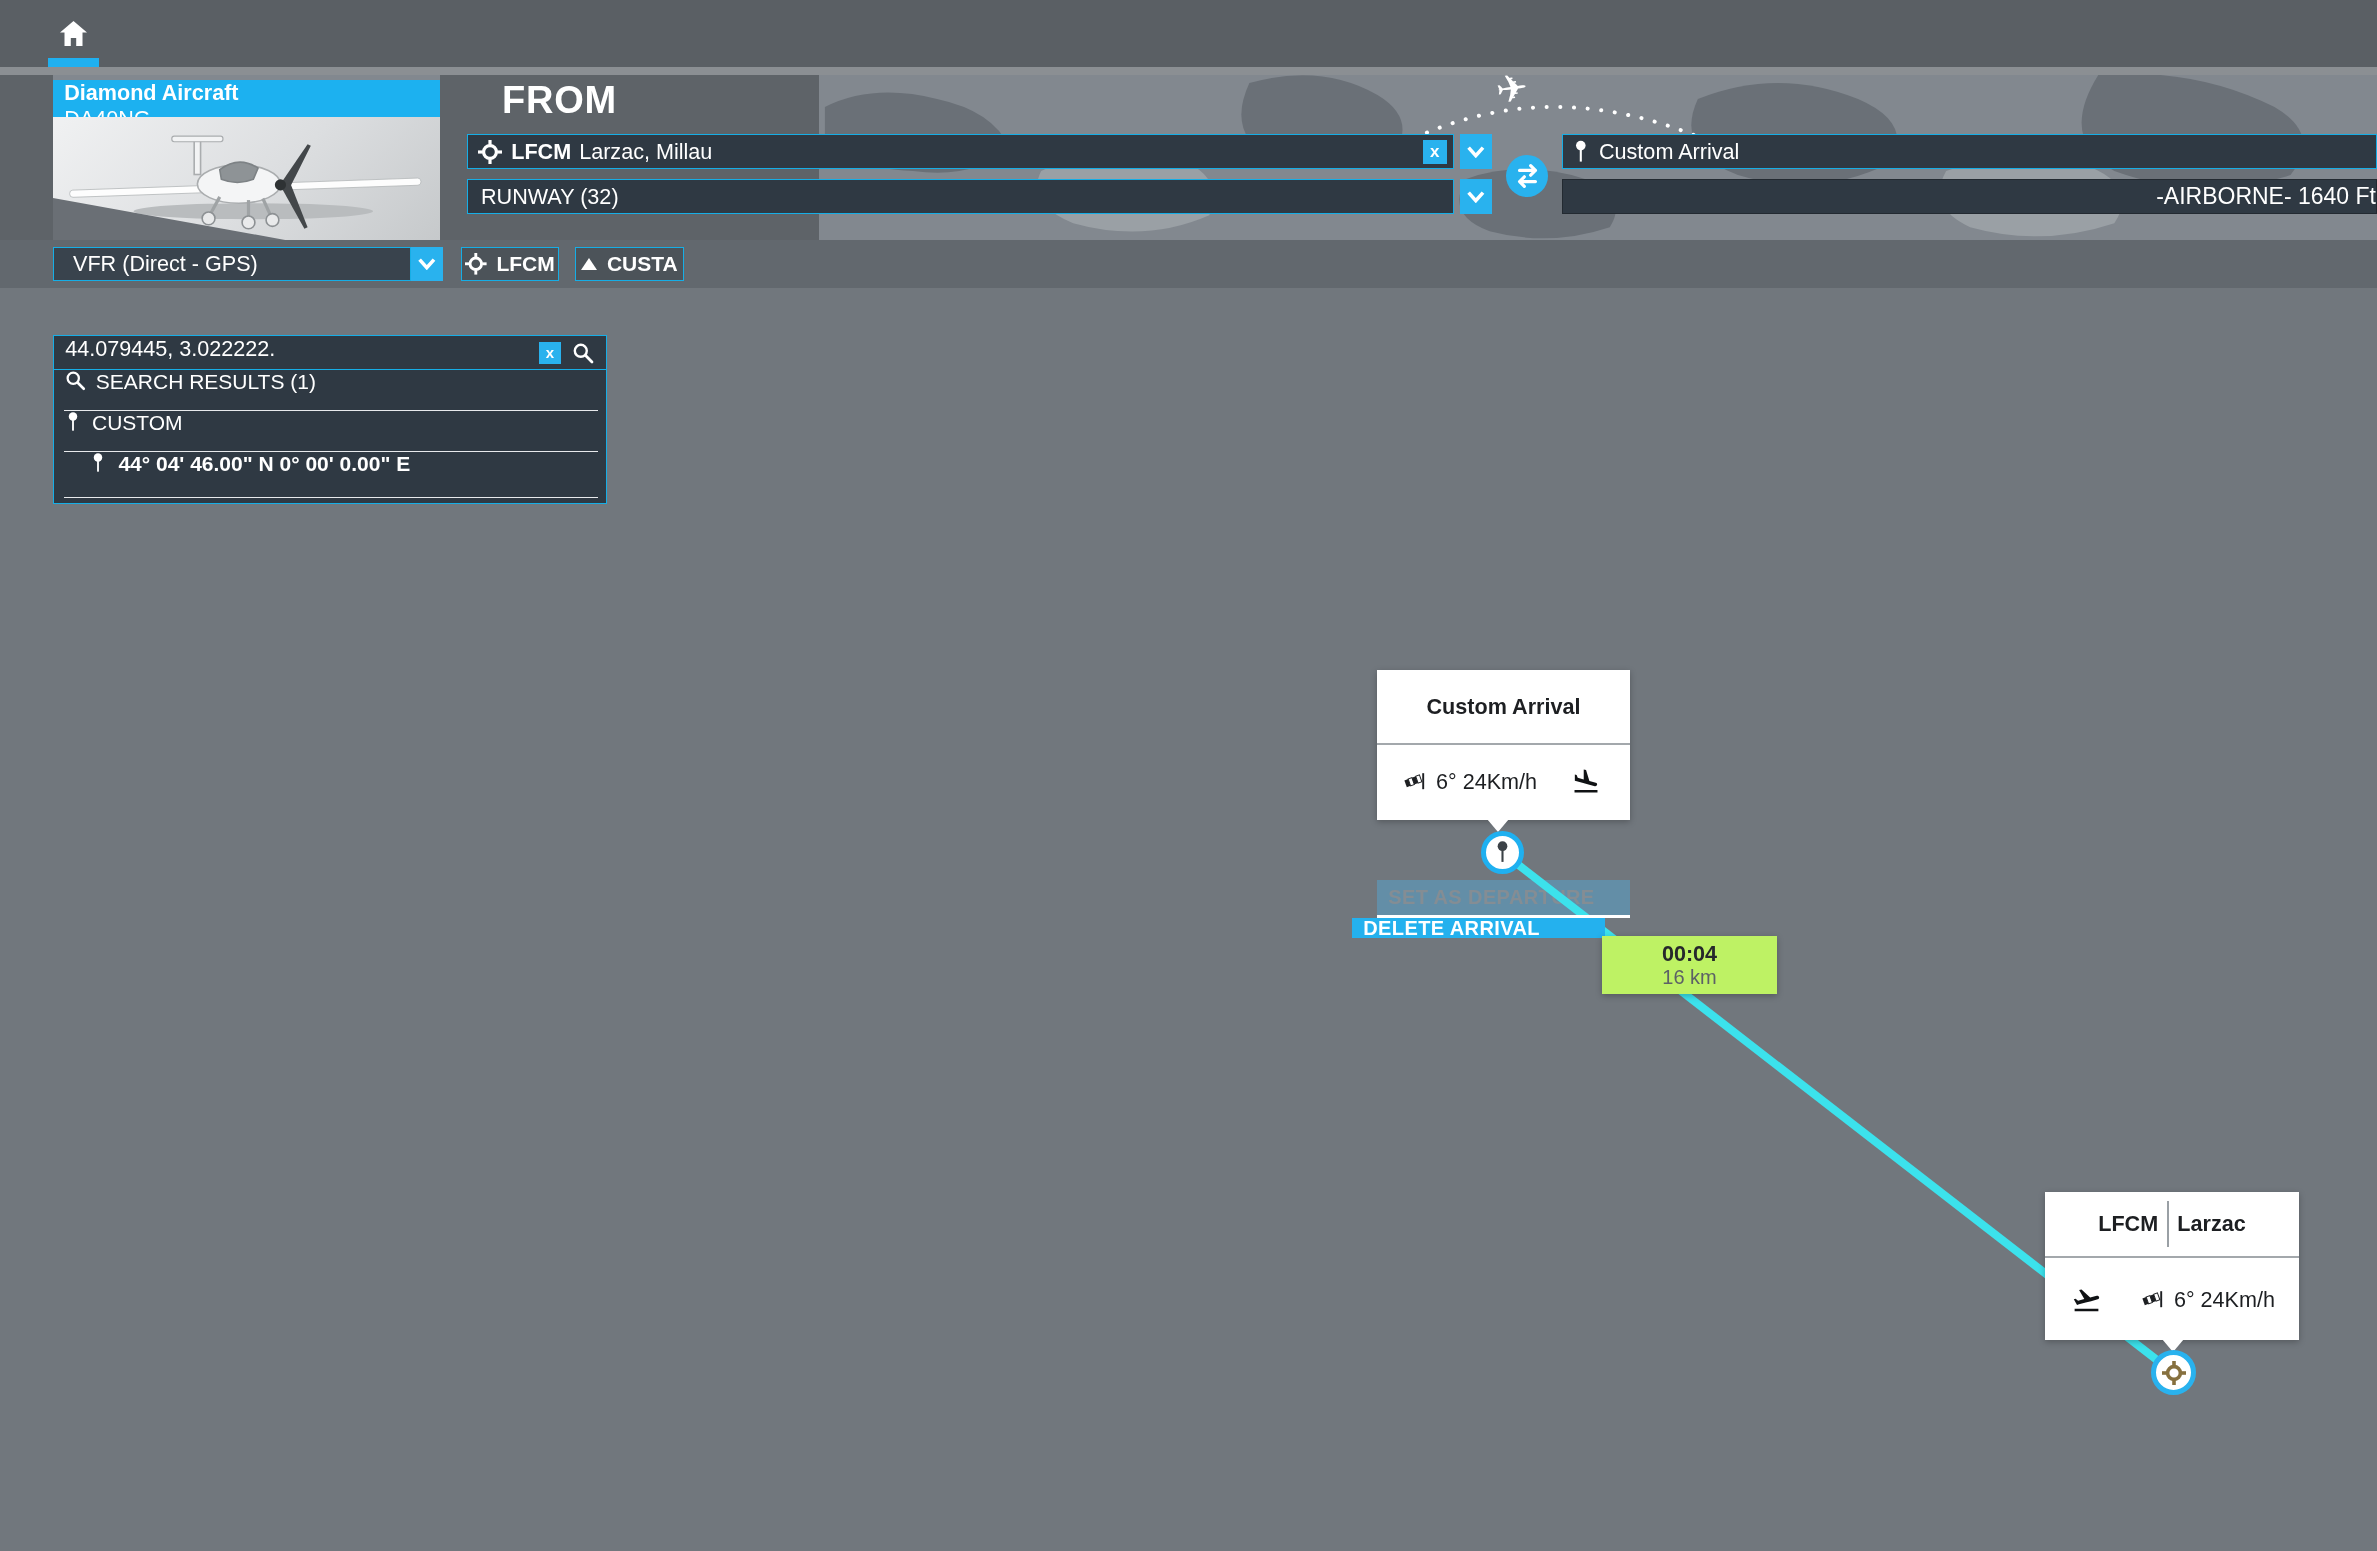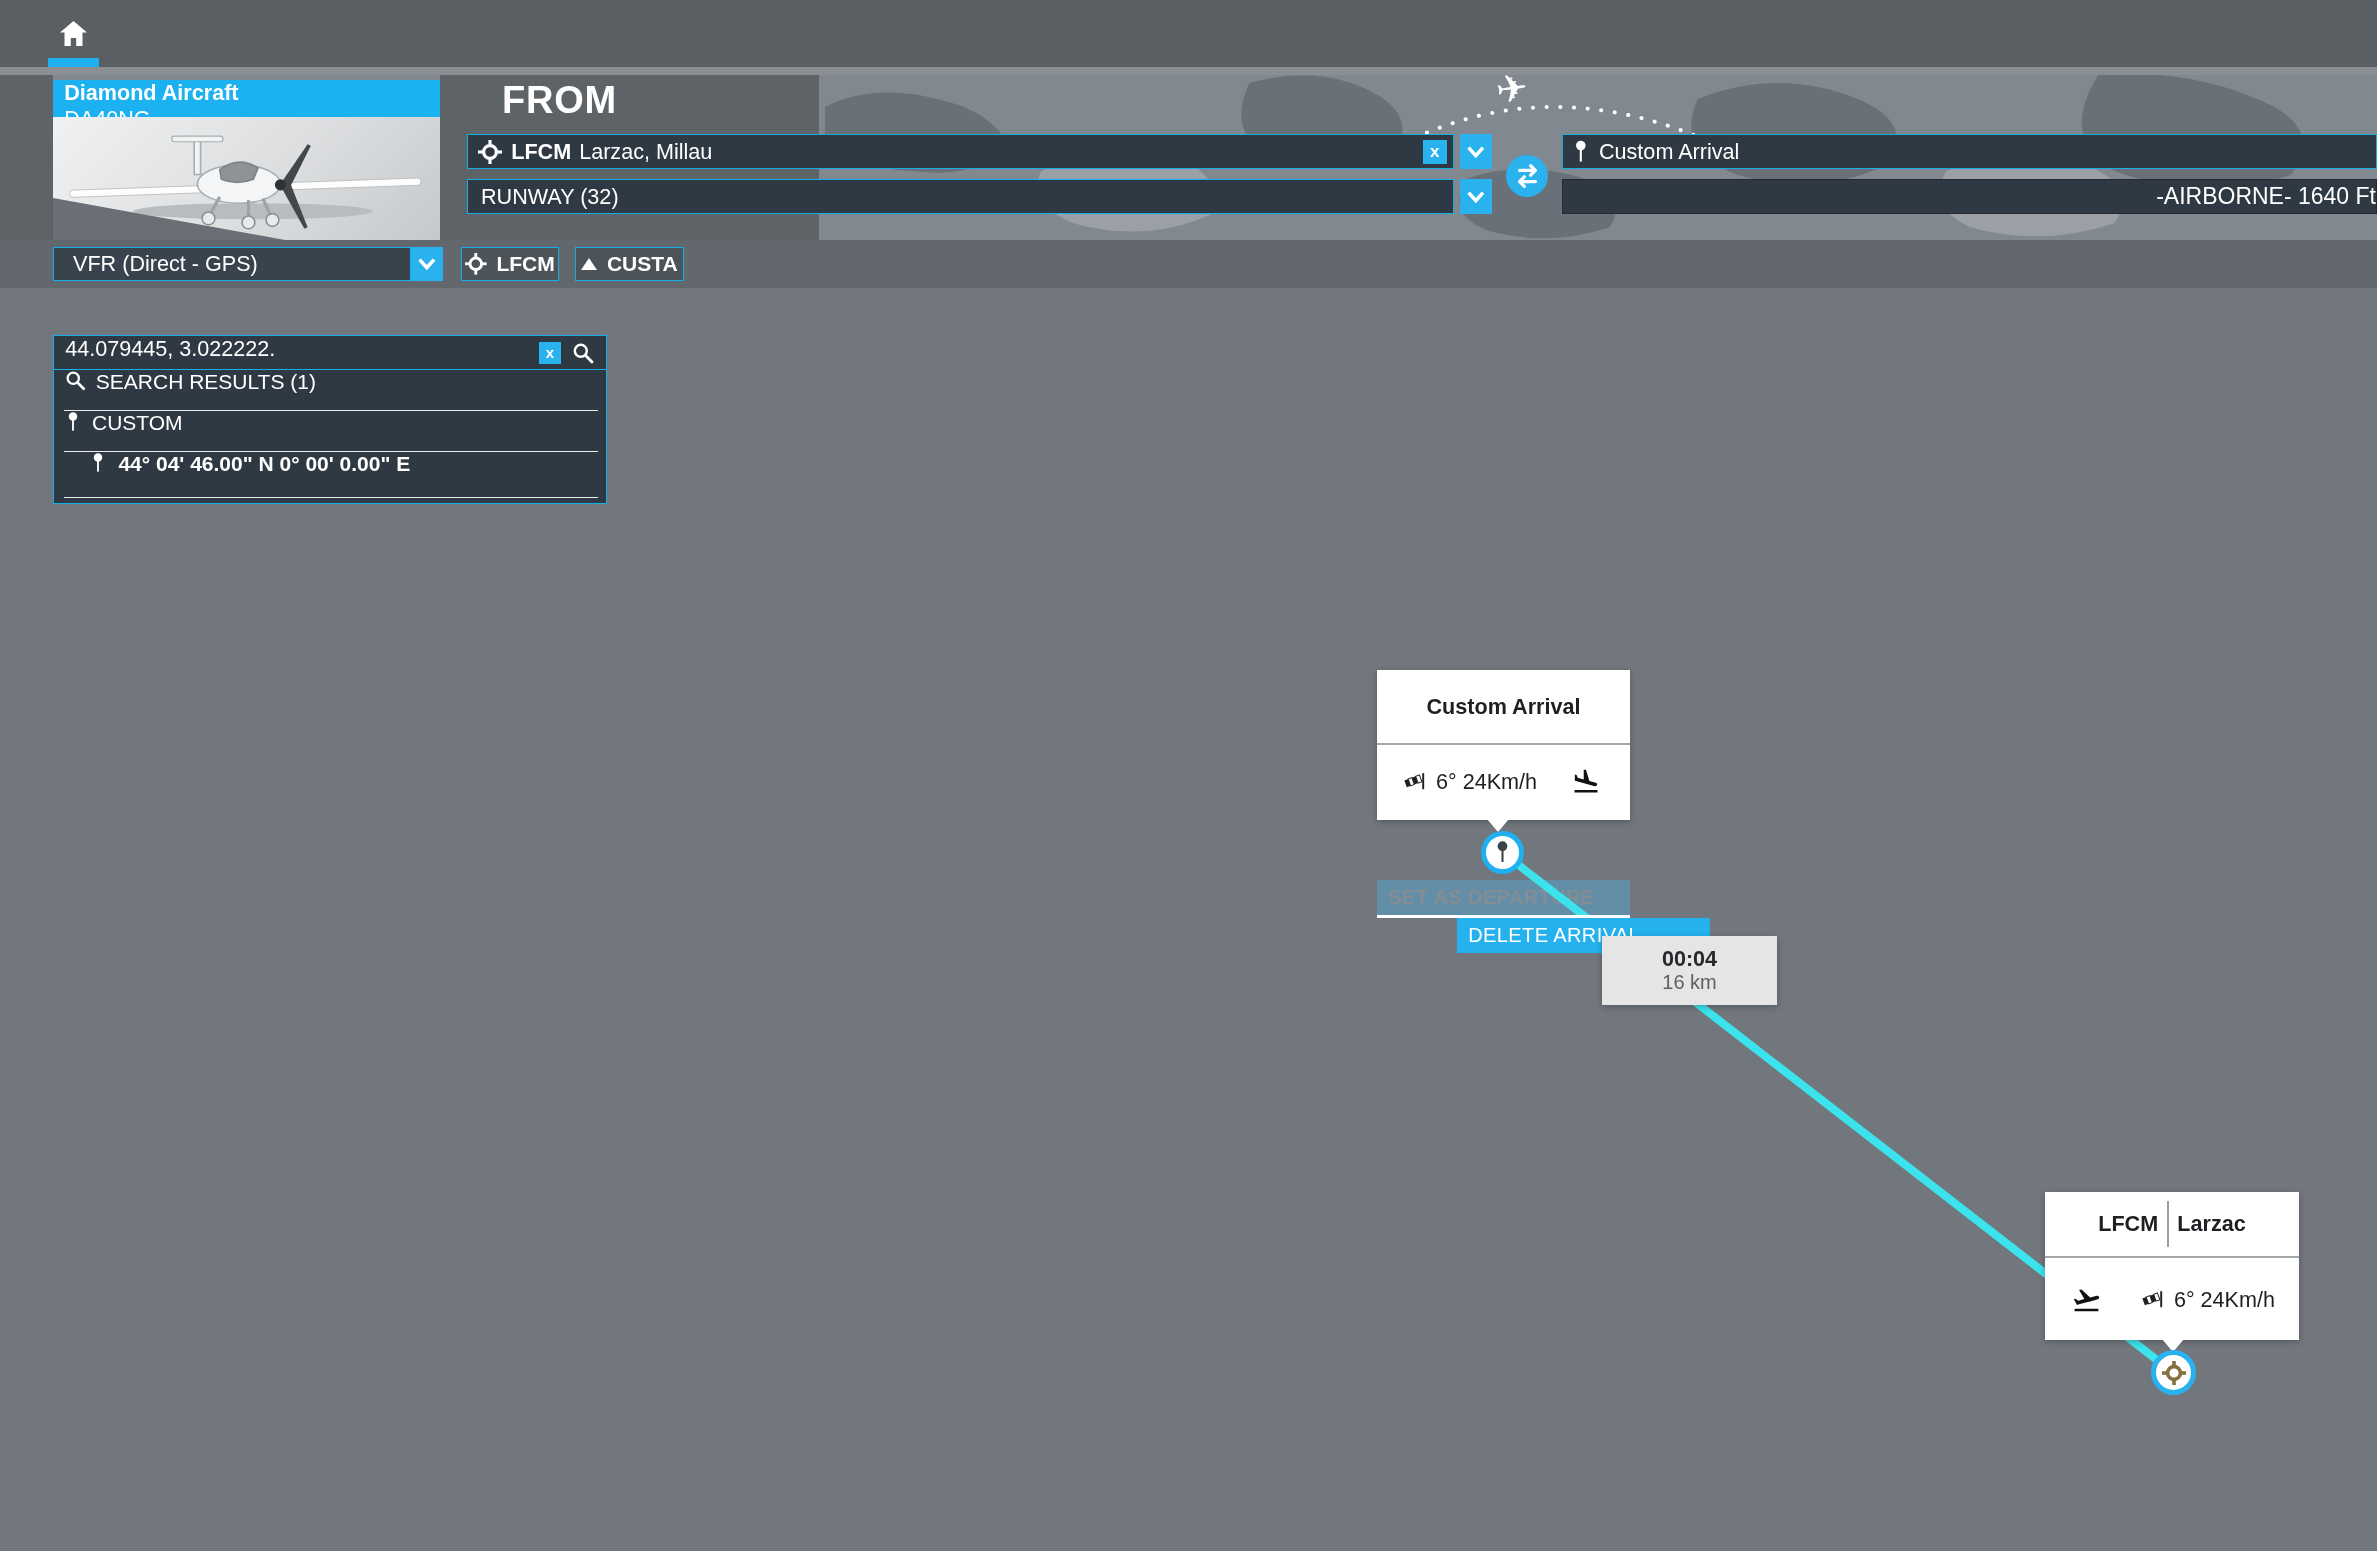--- a/index.html
+++ b/index.html
@@ -57,36 +57,36 @@
   .search-row{position:relative;height:34px;border-bottom:1.6px solid #16aee6;display:flex;align-items:flex-start;padding-left:11.2px;color:#fff;font-size:21.6px;}
   .res-row{position:relative;display:flex;align-items:flex-start;color:#fff;font-size:21px;}
   .res-sep{height:0.8px;background:#e8eaec;margin:0 8px 0 9.6px;}
   .search-x{position:absolute;right:45px;top:5.6px;width:22.4px;height:22.4px;font-size:15px;font-weight:bold;}
   .mag-right{position:absolute;right:11.2px;top:6.4px;}
 
   
   .route-svg{left:0;top:0;width:2377px;height:1552px;z-index:8;pointer-events:none;}
   .menu-row1{left:1377px;top:880px;width:253px;height:35px;background:rgba(96,148,178,0.80);color:#848d94;font-size:20px;font-weight:bold;display:flex;align-items:center;padding-left:11.2px;letter-spacing:0.4px;z-index:7;}
   .menu-sep{left:1377px;top:915px;width:253px;height:3.2px;background:#ffffff;z-index:9;}
-  .menu-row2{left:1457px;top:918px;width:253px;height:35px;background:#24b1ee;color:#ffffff;font-size:20px;font-weight:normal;display:flex;align-items:center;padding-left:11.2px;letter-spacing:0.4px;z-index:9;}
+  .menu-row2{left:1352px;top:918px;width:253px;height:20px;background:#24b1ee;color:#ffffff;font-size:20px;font-weight:bold;display:flex;align-items:center;padding-left:11.2px;letter-spacing:0.4px;z-index:9;}
 
   .wp-card{background:#ffffff;box-shadow:0 1.6px 6.4px rgba(0,0,0,0.25);z-index:9;}
   .arr-card{left:1377px;top:670px;width:253px;height:150px;}
   .card-title{position:absolute;left:0;top:0;width:100%;height:73px;display:flex;align-items:center;justify-content:center;color:#1d1f22;font-size:21.6px;font-weight:bold;}
   .card-divider{position:absolute;left:0;top:73px;width:100%;height:1.6px;background:#a3a8ac;}
   .card-info{position:absolute;left:0;top:74px;width:100%;height:75px;display:flex;align-items:center;justify-content:space-between;padding:0 27px;color:#1d1f22;font-size:21.6px;}
   .wind-group{display:flex;align-items:center;gap:8px;}
   .card-pointer{width:0;height:0;border-left:11.2px solid transparent;border-right:11.2px solid transparent;border-top:13px solid #ffffff;z-index:9;}
   .ptr-arr{left:1487px;top:819px;}
   .ptr-dep{left:2162px;top:1339px;}
 
   .pin-marker{left:1481px;top:831px;width:43px;height:43px;border-radius:50%;background:#ffffff;border:5.6px solid #1fb0f0;display:flex;align-items:center;justify-content:center;z-index:9;}
   .dep-marker{left:2151px;top:1350px;width:45px;height:45px;border-radius:50%;background:#ffffff;border:5.6px solid #29b2ee;display:flex;align-items:center;justify-content:center;z-index:9;}
 
-  .leg-box{left:1602px;top:936px;width:175px;height:69px;background:#e5e5e5;box-shadow:0 1.6px 6.4px rgba(0,0,0,0.25);display:flex;flex-direction:column;align-items:center;justify-content:center;z-index:10;}
+  .leg-box{left:1602px;top:936px;width:175px;height:58px;background:#bef264;box-shadow:0 1.6px 6.4px rgba(0,0,0,0.25);display:flex;flex-direction:column;align-items:center;justify-content:center;z-index:10;}
   .leg-time{color:#26282b;font-size:21.6px;font-weight:bold;line-height:24px;}
   .leg-dist{color:#5c6166;font-size:20px;line-height:22.4px;}
 
   .dep-card{left:2045px;top:1192px;width:254px;height:148px;}
   .dep-title{position:absolute;left:0;top:0;width:100%;height:64px;display:flex;align-items:center;justify-content:center;color:#1d1f22;font-size:21.6px;font-weight:bold;}
   .dep-vline{width:1.6px;height:46px;background:#9aa0a5;margin:0 8.8px;}
   .dep-divider{position:absolute;left:0;top:64px;width:100%;height:1.6px;background:#a3a8ac;}
   .dep-info{position:absolute;left:0;top:66px;width:100%;height:83px;display:flex;align-items:center;justify-content:space-between;padding:0 24px;color:#1d1f22;font-size:21.6px;}
 
   .deco-arc{left:1394px;top:64px;width:320px;height:104px;z-index:3;}

